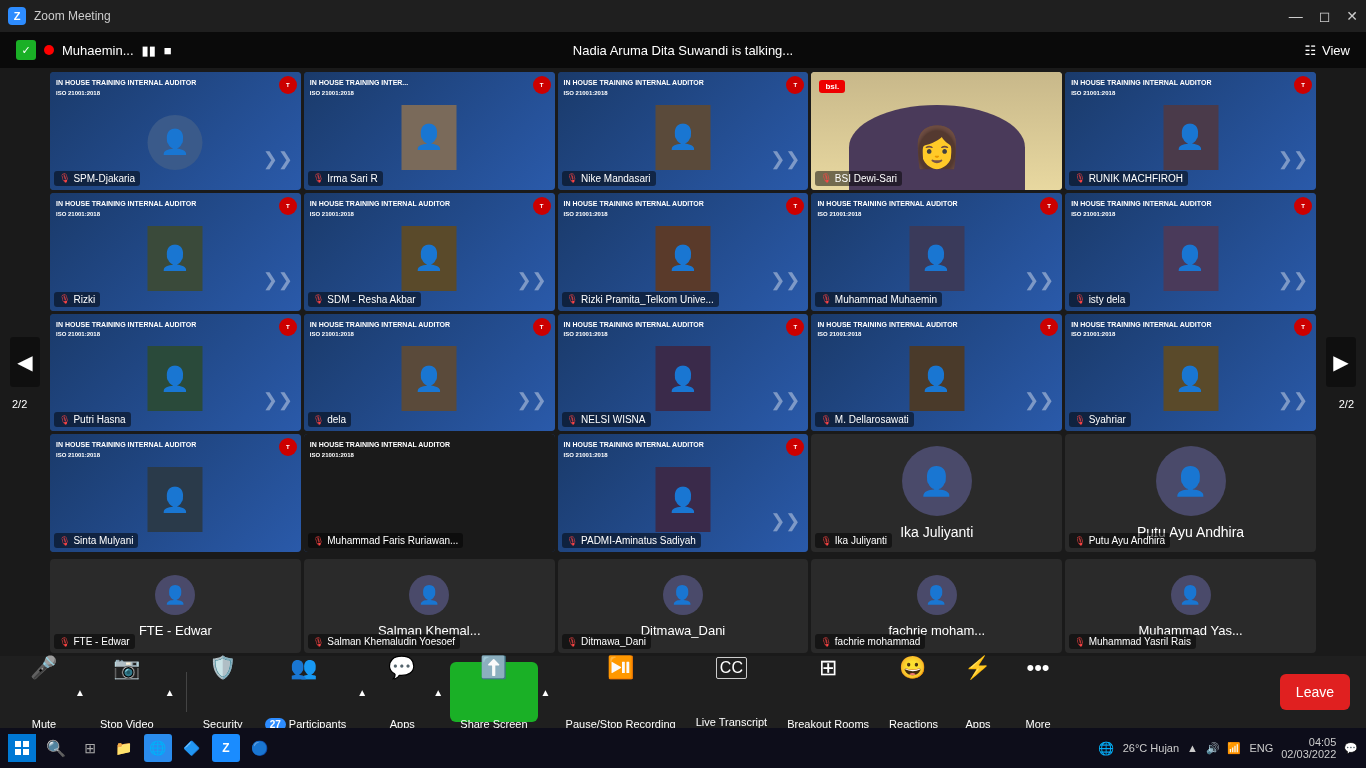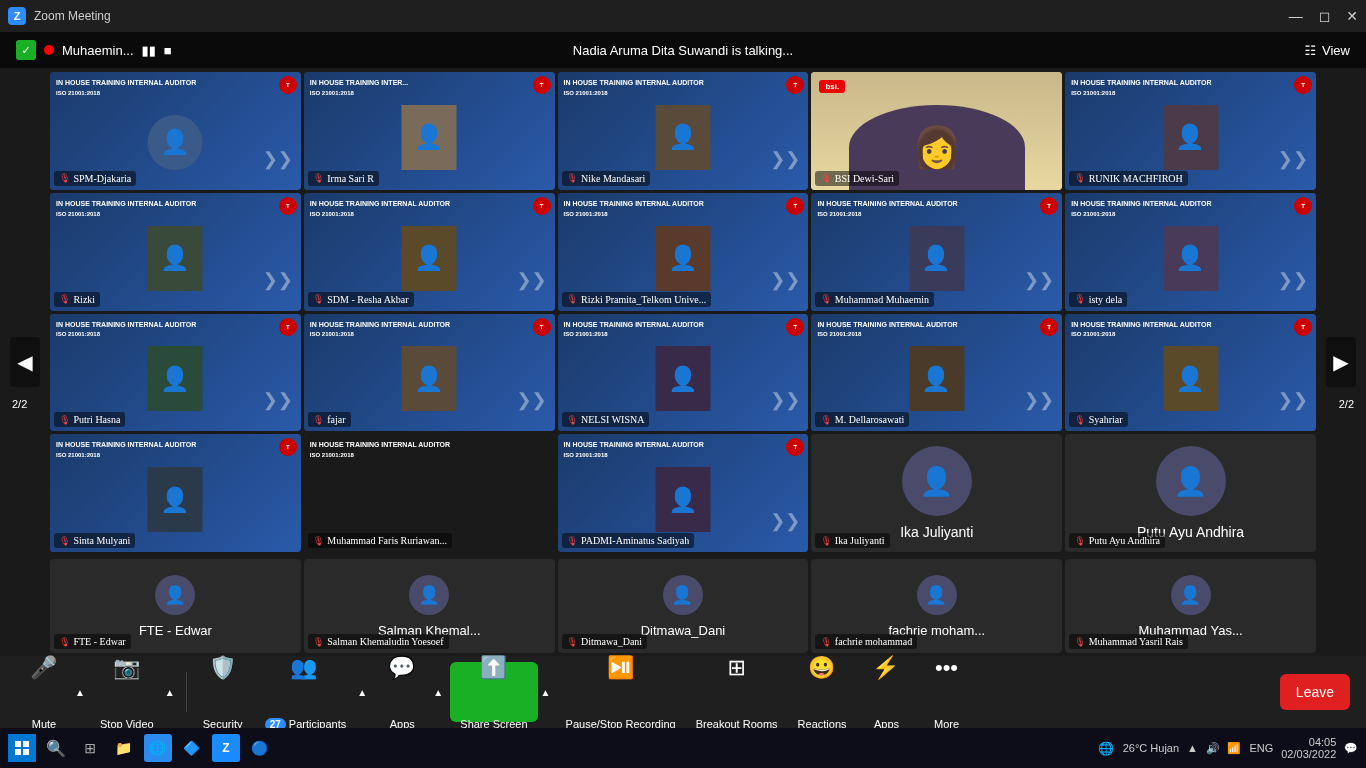--- a/index.html
+++ b/index.html
@@ -177,21 +177,20 @@
       border-radius: 3px;
     }
     .name-tag .mic-icon {
       color: #ff4444;
       font-size: 9px;
     }
     .name-tag .name-text {
       color: white;
       font-size: 10px;
       font-weight: 500;
-      font-family: Liberation Serif, serif;
     }
 
     .name-only {
       color: white;
       font-size: 14px;
       font-weight: 500;
       text-align: center;
     }
 
     
@@ -536,21 +535,21 @@
       <div class="video-cell-bg">
         <div style="width:100%;height:100%;background:linear-gradient(135deg,#1a3a6a,#2a5aaa);position:relative;">
           <div style="position:absolute;top:6px;left:6px;right:26px;font-size:7px;color:white;font-weight:bold;line-height:1.4;">IN HOUSE TRAINING INTERNAL AUDITOR<br><span style="font-size:6px;">ISO 21001:2018</span></div>
           <div style="position:absolute;bottom:20px;left:50%;transform:translateX(-50%);width:55px;height:65px;background:#5a4a3a;overflow:hidden;display:flex;align-items:center;justify-content:center;font-size:24px;color:#aaa;">👤</div>
           <div style="position:absolute;top:4px;right:4px;width:18px;height:18px;background:#cc0000;border-radius:50%;display:flex;align-items:center;justify-content:center;color:white;font-size:6px;font-weight:bold;">T</div>
           <div style="position:absolute;right:8px;bottom:20px;color:rgba(255,255,255,0.4);font-size:18px;">❯❯</div>
         </div>
       </div>
       <div class="name-tag">
         <span class="mic-icon">🎙</span>
-        <span class="name-text">fajar</span>
+        <span class="name-text">dela</span>
       </div>
     </div>
 
     <div class="video-cell has-video">
       <div class="video-cell-bg">
         <div style="width:100%;height:100%;background:linear-gradient(135deg,#1a3a6a,#2a5aaa);position:relative;">
           <div style="position:absolute;top:6px;left:6px;right:26px;font-size:7px;color:white;font-weight:bold;line-height:1.4;">IN HOUSE TRAINING INTERNAL AUDITOR<br><span style="font-size:6px;">ISO 21001:2018</span></div>
           <div style="position:absolute;bottom:20px;left:50%;transform:translateX(-50%);width:55px;height:65px;background:#3a2a4a;overflow:hidden;display:flex;align-items:center;justify-content:center;font-size:24px;color:#aaa;">👤</div>
           <div style="position:absolute;top:4px;right:4px;width:18px;height:18px;background:#cc0000;border-radius:50%;display:flex;align-items:center;justify-content:center;color:white;font-size:6px;font-weight:bold;">T</div>
           <div style="position:absolute;right:8px;bottom:20px;color:rgba(255,255,255,0.4);font-size:18px;">❯❯</div>
@@ -745,20 +744,24 @@
       <span class="btn-icon" style="color:white;">⬆️</span>
       <span class="btn-label">Share Screen</span>
     </div>
     <div class="chevron-btn" style="color:white;">▲</div>
 
     <div class="toolbar-btn">
       <span class="btn-icon">⏯️</span>
       <span class="btn-label">Pause/Stop Recording</span>
     </div>
 
+    <div class="toolbar-btn">
+      <span class="btn-icon" style="font-size:16px;border:1px solid #ccc;padding:1px 3px;border-radius:2px;">CC</span>
+      <span class="btn-label">Live Transcript</span>
+    </div>
 
     <div class="toolbar-btn">
       <span class="btn-icon">⊞</span>
       <span class="btn-label">Breakout Rooms</span>
     </div>
 
     <div class="toolbar-btn">
       <span class="btn-icon">😀</span>
       <span class="btn-label">Reactions</span>
     </div>

